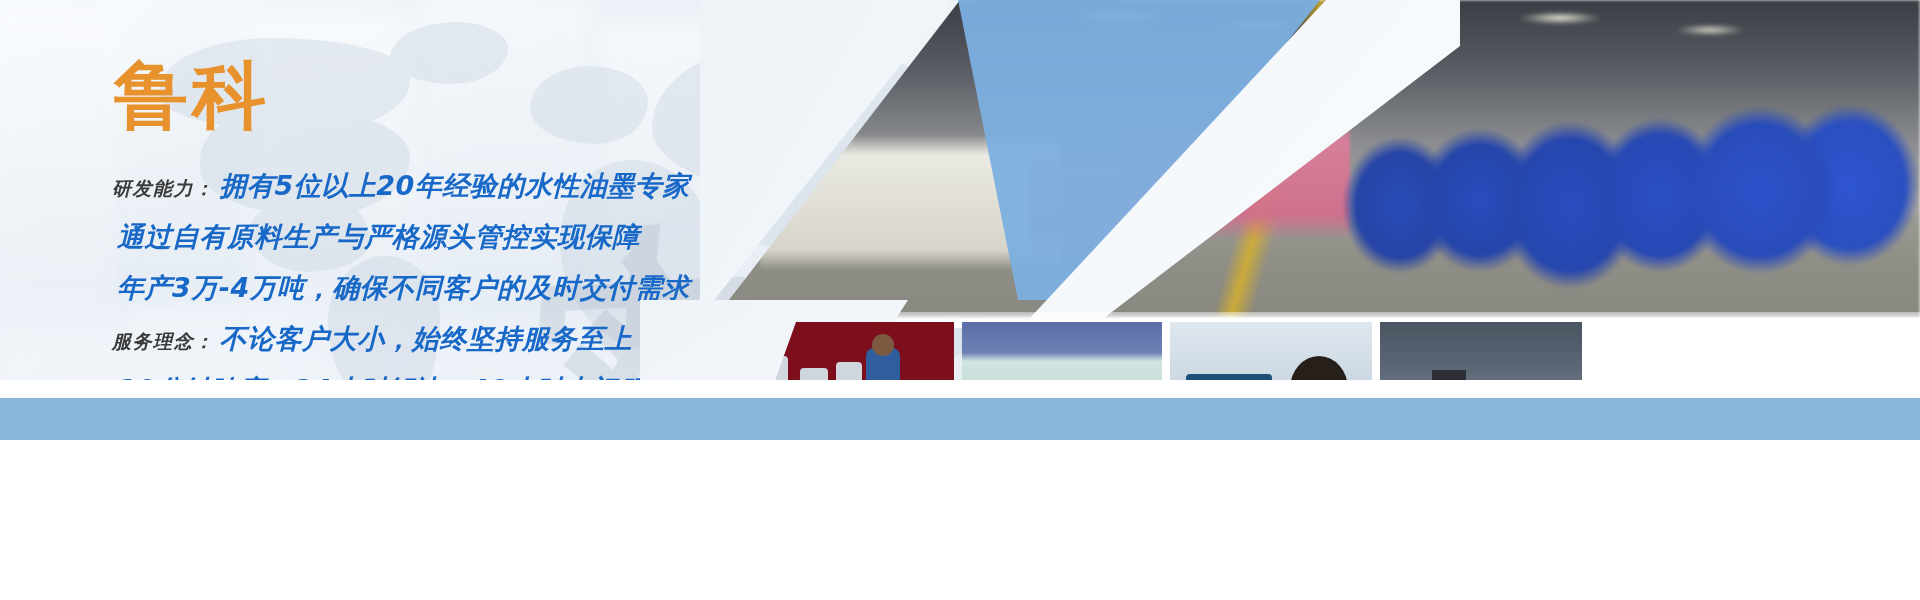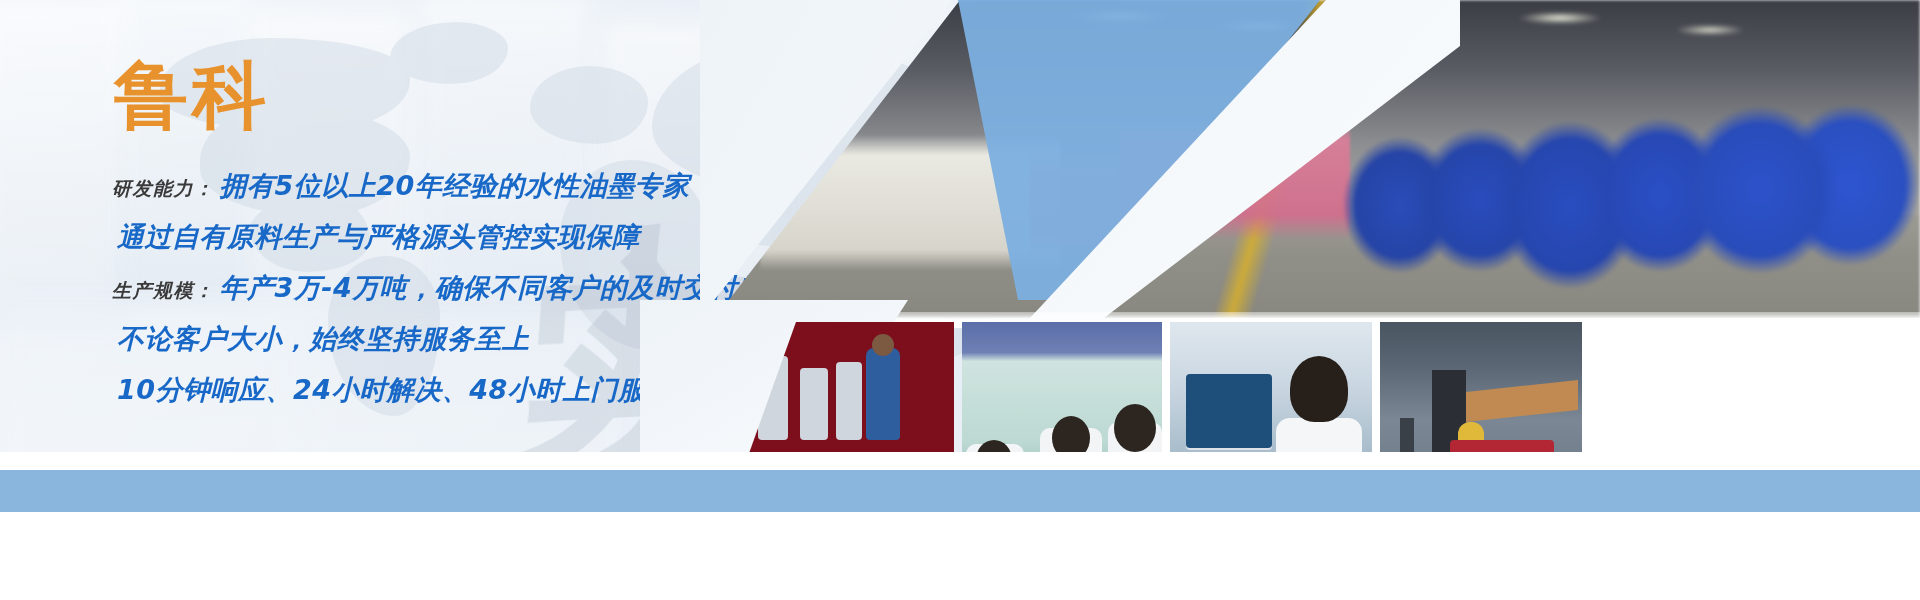--- a/index.html
+++ b/index.html
@@ -2,21 +2,21 @@
 <html><head>
 <meta charset="utf-8">
 <style>
   * { margin:0; padding:0; box-sizing:border-box; }
   html,body{ background:#fff; }
   body{
     font-family:"Liberation Sans","DejaVu Sans",sans-serif;
     width:1920px; height:600px; overflow:hidden; position:relative;
   }
   .banner{
-    position:absolute; inset:0; width:1920px; height:512px; overflow:hidden;
+    position:absolute; inset:0; width:1920px; height:440px; overflow:hidden;
     background:#ffffff;
   }
 
   
   .bg-left{
     position:absolute; left:0; top:0; width:1120px; height:540px;
     background:
       linear-gradient(118deg, #f3f7fb 0%, #eef3f8 28%, #e9eff6 55%, #e4ebf3 78%, #dfe7f0 100%);
   }
   
@@ -259,24 +259,24 @@
 
   <div class="rows">
     <div class="row">
       <span class="k">研发能力：</span>
       <span class="v">拥有5位以上20年经验的水性油墨专家</span>
     </div>
     <div class="row">
       <span class="v">通过自有原料生产与严格源头管控实现保障</span>
     </div>
     <div class="row">
-      <span class="k">生产规模：</span>
       <span class="v">年产3万-4万吨，确保不同客户的及时交付需求</span>
     </div>
     <div class="row">
+      <span class="k">服务理念：</span>
       <span class="v">不论客户大小，始终坚持服务至上</span>
     </div>
     <div class="row">
       <span class="v">10分钟响应、24小时解决、48小时上门服务</span>
     </div>
   </div>
 
   <div class="right-wrap">
 
     <div class="hero">

